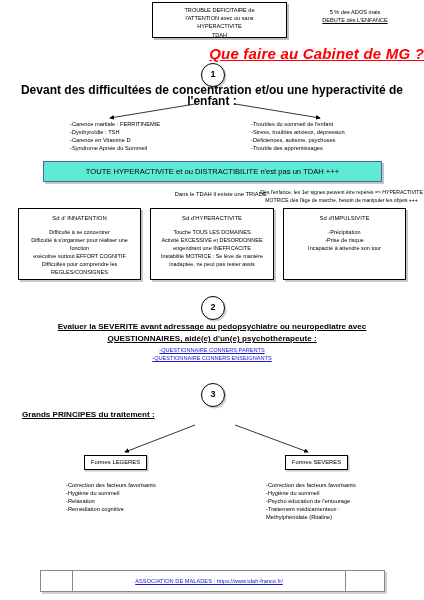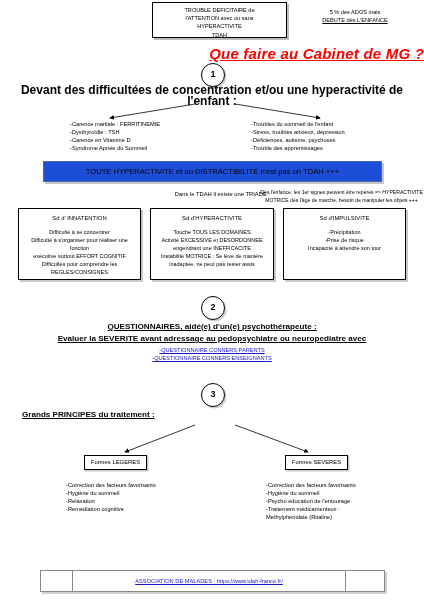--- a/index.html
+++ b/index.html
@@ -82,21 +82,21 @@
     line-height: 8.1px;
     text-align: left;
   }
   #elim-left  { left: 70px;  top: 120px; width: 140px; }
   #elim-right { left: 251px; top: 120px; width: 150px; }
 
   
   #blue-bar {
     left: 43px; top: 161px; width: 339px; height: 21px;
     border: 1px solid #4a68a8;
-    background: #1d4ed8;
+    background: #5eead4;
     box-sizing: border-box;
     text-align: center;
     line-height: 19px;
     font-size: 7.6px;
     box-shadow: 2px 2px 0 #c6c6c6;
   }
 
   
   #triade-label {
     left: 150px; top: 191px; width: 120px;
@@ -291,22 +291,22 @@
   <div class="sd-body">
     <div>-Précipitation</div>
     <div>-Prise de risque</div>
     <div>Incapacité à attendre son tour</div>
   </div>
 </div>
 
 <div class="abs step-circle" id="step-2">2</div>
 
 <div class="abs" id="section2-heading">
+  <div>Evaluer la SEVERITE avant adressage au pedopsychiatre ou neuropediatre avec</div>
   <div>QUESTIONNAIRES, aidé(e) d'un(e) psychothérapeute :</div>
-  <div>Evaluer la SEVERITE avant adressage au pedopsychiatre ou neuropediatre avec</div>
 </div>
 
 <div class="abs" id="section2-links">
   <span>-QUESTIONNAIRE CONNERS PARENTS</span>
   <span>-QUESTIONNAIRE CONNERS ENSEIGNANTS</span>
 </div>
 
 <div class="abs step-circle" id="step-3">3</div>
 
 <div class="abs" id="section3-heading">Grands PRINCIPES du traitement :</div>

